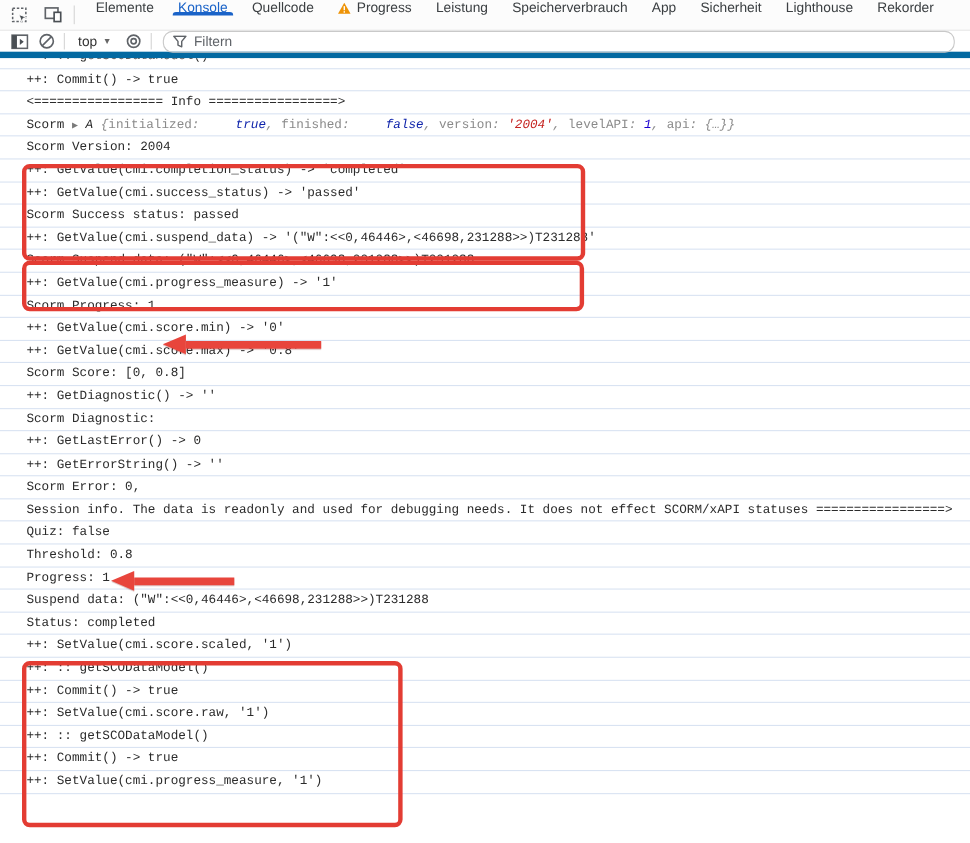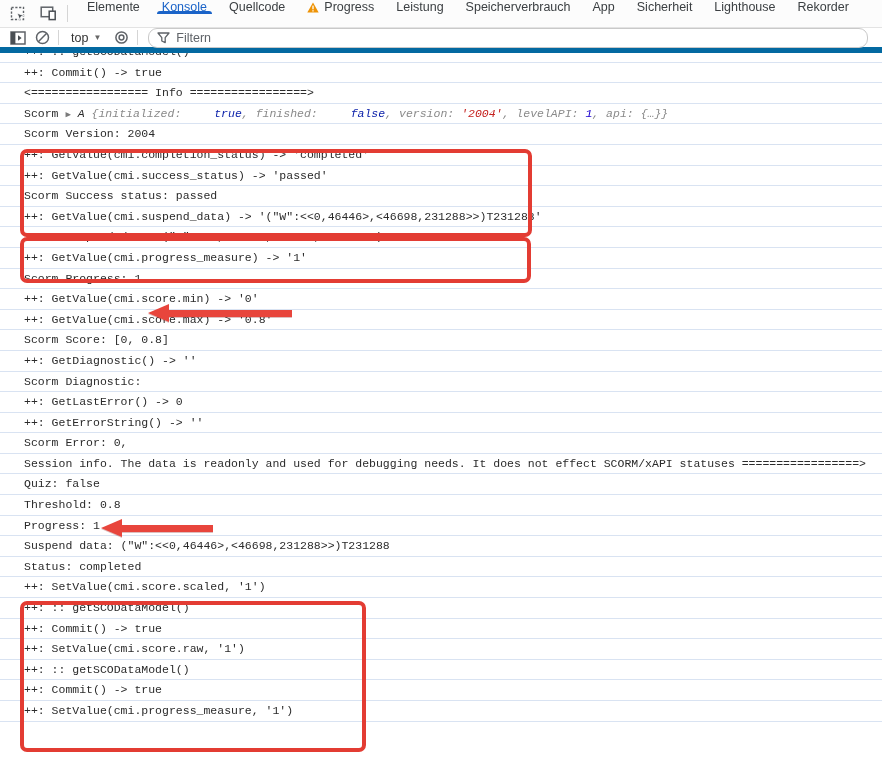--- a/index.html
+++ b/index.html
@@ -38,21 +38,21 @@
   .console { position:absolute; top:53px; left:0; right:0; bottom:0; background:#fff;
              overflow:hidden; font-family:"Liberation Mono","DejaVu Sans Mono",monospace;
              font-size:11.5px; color:#2b2b2b; }
   .row { height:20.6px; line-height:20.6px; border-bottom:1px solid #d9e3f2;
          padding-left:24px; white-space:pre; }
   .row:first-child { margin-top:-11px; }
   .c-plain { color:#2b2b2b; }
   .c-caret { color:#7a7a7a; font-size:9px; }
   .c-class { color:#2b2b2b; font-style:italic; }
   .c-preview { color:#8a8a8a; font-style:italic; }
-  .c-key { color:#8a8a8a; font-style:italic; }
+  .c-key { color:#8a8a8a; }
   .c-bool { color:#0d22aa; font-style:italic;margin-left:26px; }
   .c-string { color:#c5221f; font-style:italic; }
   .c-number { color:#1c00cf; font-style:italic; }
 
   
   .ann-box { position:absolute; border:4px solid #e33c33; border-radius:7px;
              pointer-events:none; }
   .ann-arrow { position:absolute; display:flex; align-items:center; height:18px;
                pointer-events:none; filter:drop-shadow(0 1px 0 rgba(120,0,0,.25)); }
   .ann-arrow .head { width:0; height:0; border-top:9px solid transparent;

